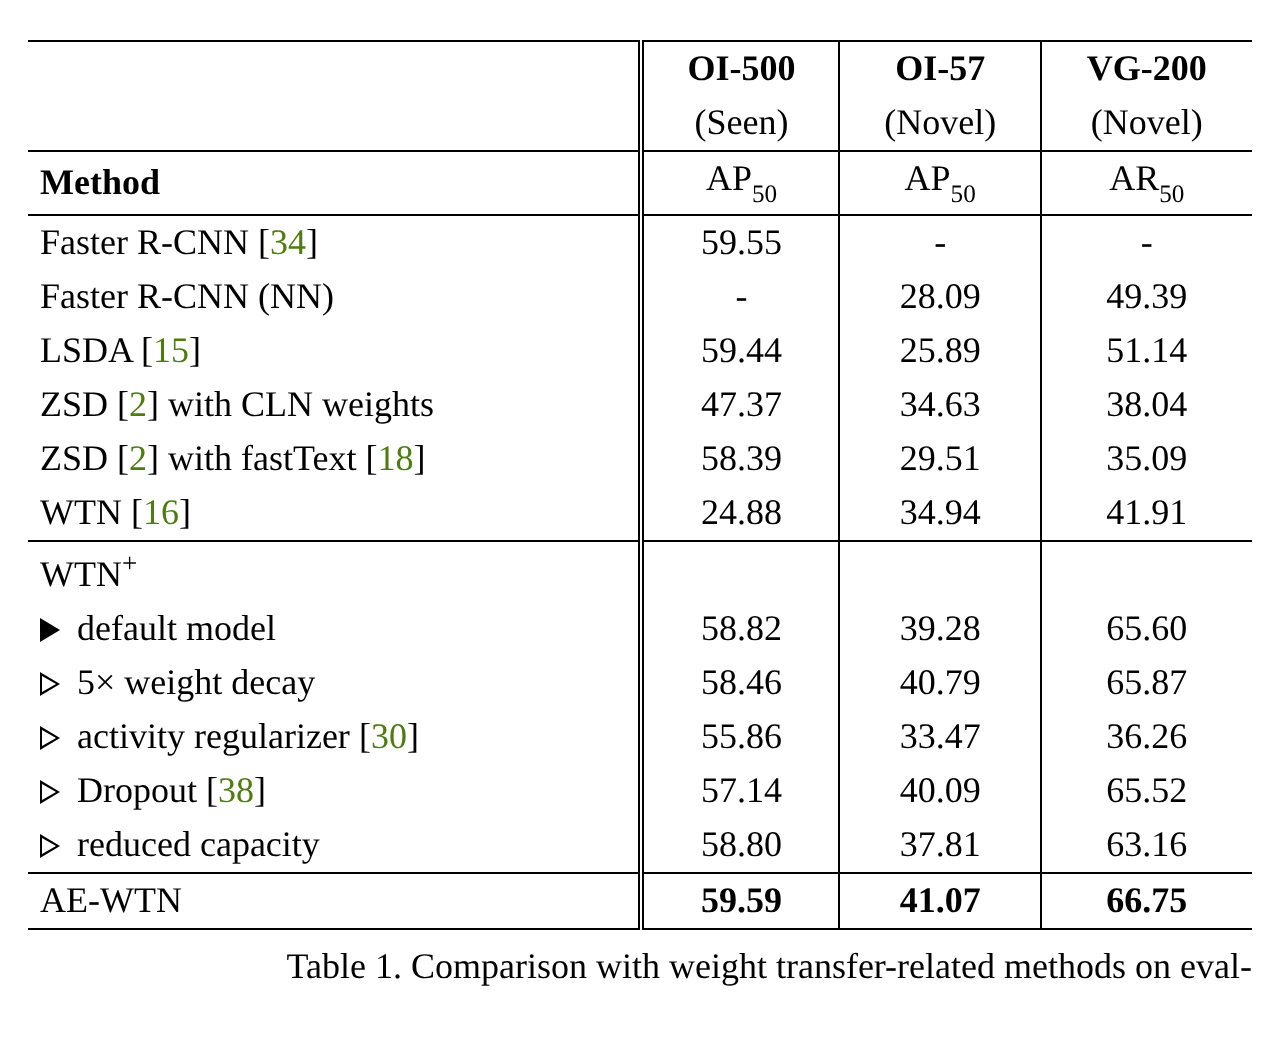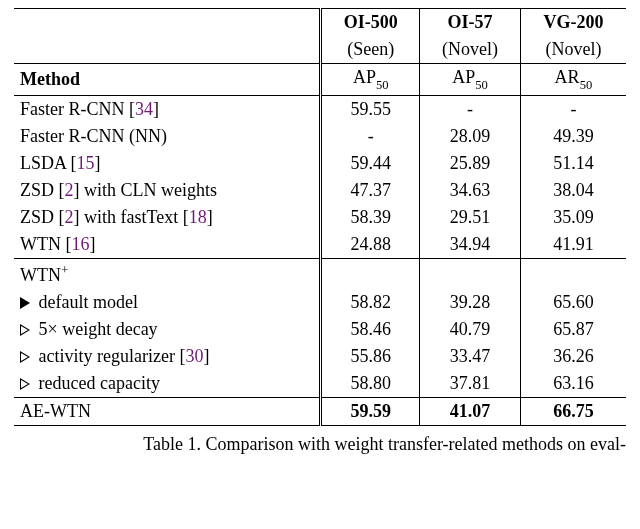--- a/index.html
+++ b/index.html
@@ -7,41 +7,42 @@
     padding: 0;
     background: #fff;
     font-family: "Times New Roman", Times, serif;
     font-size: 18px;
     color: #000;
   }
   .page {
     width: 640px;
     padding: 8px 14px 8px 14px;
     box-sizing: border-box;
+    margin-top: 12px;
   }
   table {
     border-collapse: collapse;
     width: 100%;
   }
   td, th {
     padding: 3px 6px 3px 6px;
     text-align: left;
     font-weight: normal;
     white-space: nowrap;
   }
   .center { text-align: center; }
   .bold { font-weight: bold; }
   .vsep { border-left: 1px solid #000000; }
   .dvsep {
     border-left: 3px double #000;
   }
   .hr-top td, .hr-top th { border-top: 1px solid #000; }
   .hr-bottom td, .hr-bottom th { border-bottom: 1px solid #000; }
   a.ref {
-    color: #701a75;
+    color: #4d7c0f;
     text-decoration: none;
   }
   .caption {
     margin-top: 6px;
     font-size: 18px;
     line-height: 1.35;
     text-align: right;
   }
   .sub {
     font-size: 0.7em;
@@ -187,20 +188,28 @@
     <td class="vsep center">65.87</td>
   </tr>
   <tr>
     <td>
       <span class="tri open"></span><span> activity regularizer</span><span> </span><span>[</span><a class="ref" href="#">30</a><span>]</span>
     </td>
     <td class="dvsep center">55.86</td>
     <td class="vsep center">33.47</td>
     <td class="vsep center">36.26</td>
   </tr>
+  <tr>
+    <td>
+      <span class="tri open"></span><span> Dropout</span><span> </span><span>[</span><a class="ref" href="#">38</a><span>]</span>
+    </td>
+    <td class="dvsep center">57.14</td>
+    <td class="vsep center">40.09</td>
+    <td class="vsep center">65.52</td>
+  </tr>
   <tr class="hr-bottom">
     <td>
       <span class="tri open"></span><span> reduced capacity</span>
     </td>
     <td class="dvsep center">58.80</td>
     <td class="vsep center">37.81</td>
     <td class="vsep center">63.16</td>
   </tr>
 
   <tr class="hr-bottom">

